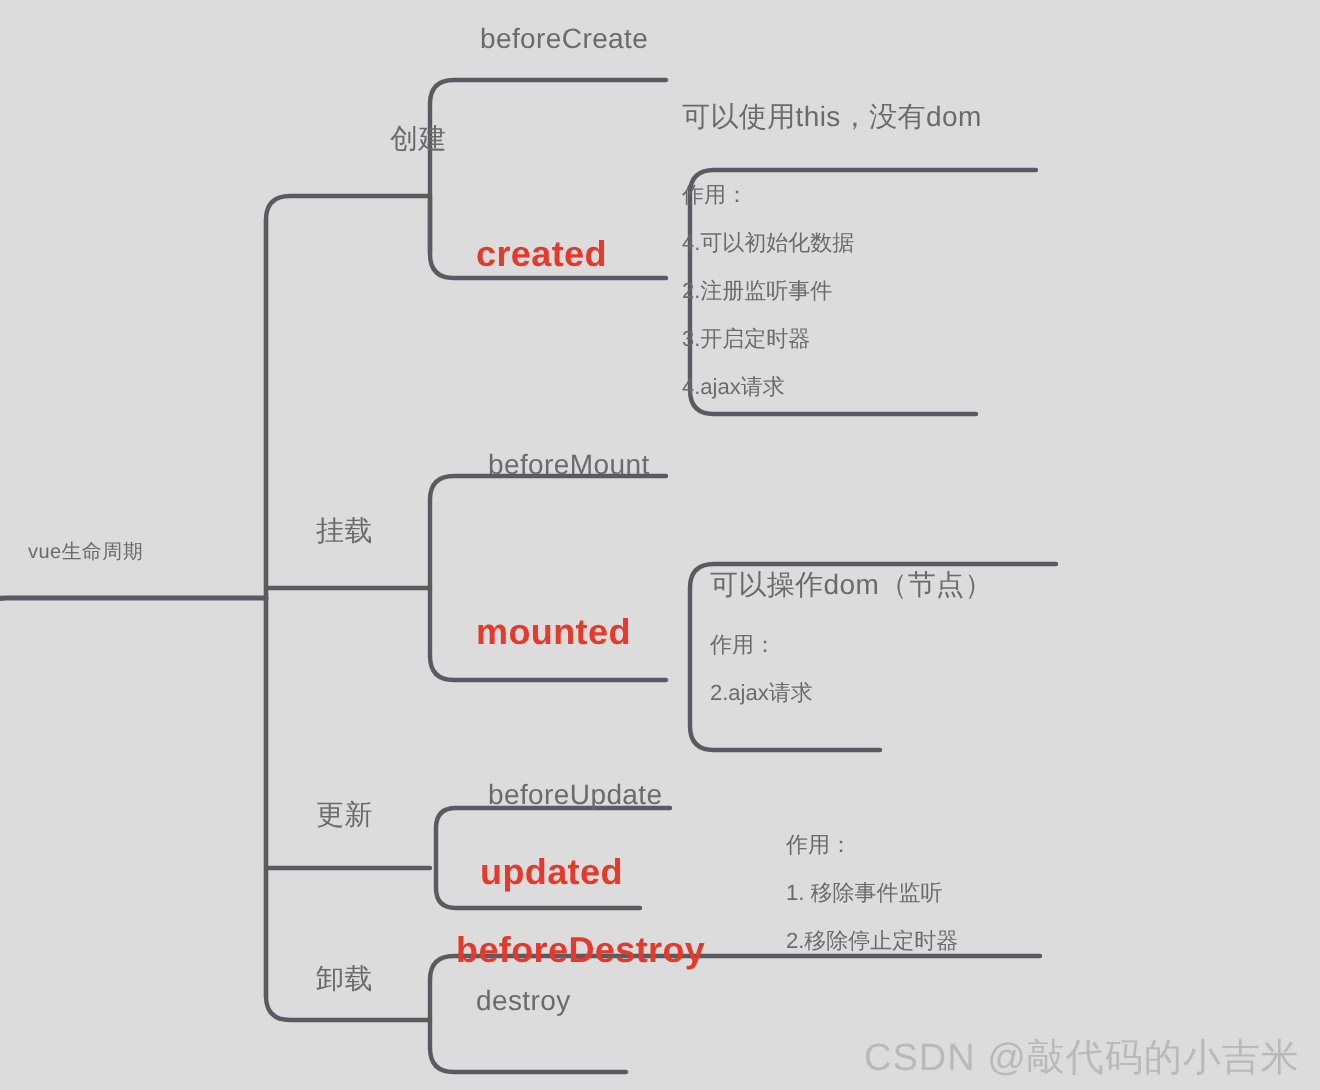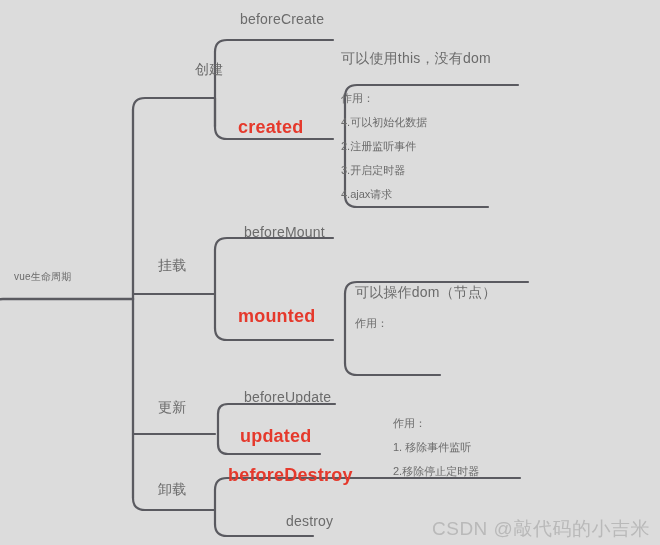--- a/index.html
+++ b/index.html
@@ -131,33 +131,34 @@
   <div class="node" style="left:158px; top:258px;">挂载</div>
 
   <div class="node" style="left:244px; top:225px;">beforeMount</div>
 
   <div class="node red" style="left: 238px; top: 307px; color: rgb(229, 57, 44);">mounted</div>
 
   <div class="node" style="left:355px; top:285px;">可以操作dom（节点）</div>
 
   <div class="detail" style="left:355px; top:311px;">
     <div>作用：</div>
+    <div>2.ajax请求</div>
   </div>
 
   <div class="node" style="left:158px; top:400px;">更新</div>
 
   <div class="node" style="left:244px; top:390px;">beforeUpdate</div>
 
   <div class="node red" style="left: 240px; top: 427px; color: rgb(229, 57, 44);">updated</div>
 
   <div class="node" style="left:158px; top:482px;">卸载</div>
 
   <div class="node red" style="left: 228px; top: 466px; color: rgb(229, 57, 44);">beforeDestroy</div>
 
-  <div class="node" style="left:238px; top:514px;margin-left:48px;">destroy</div>
+  <div class="node" style="left:238px; top:493px;">destroy</div>
 
   <div class="detail" style="left:393px; top:411px;">
     <div>作用：</div>
     <div>1. 移除事件监听</div>
     <div>2.移除停止定时器</div>
   </div>
 
   <div class="watermark" style="left:432px; top:516px;">CSDN @敲代码的小吉米</div>
 
 </div>

